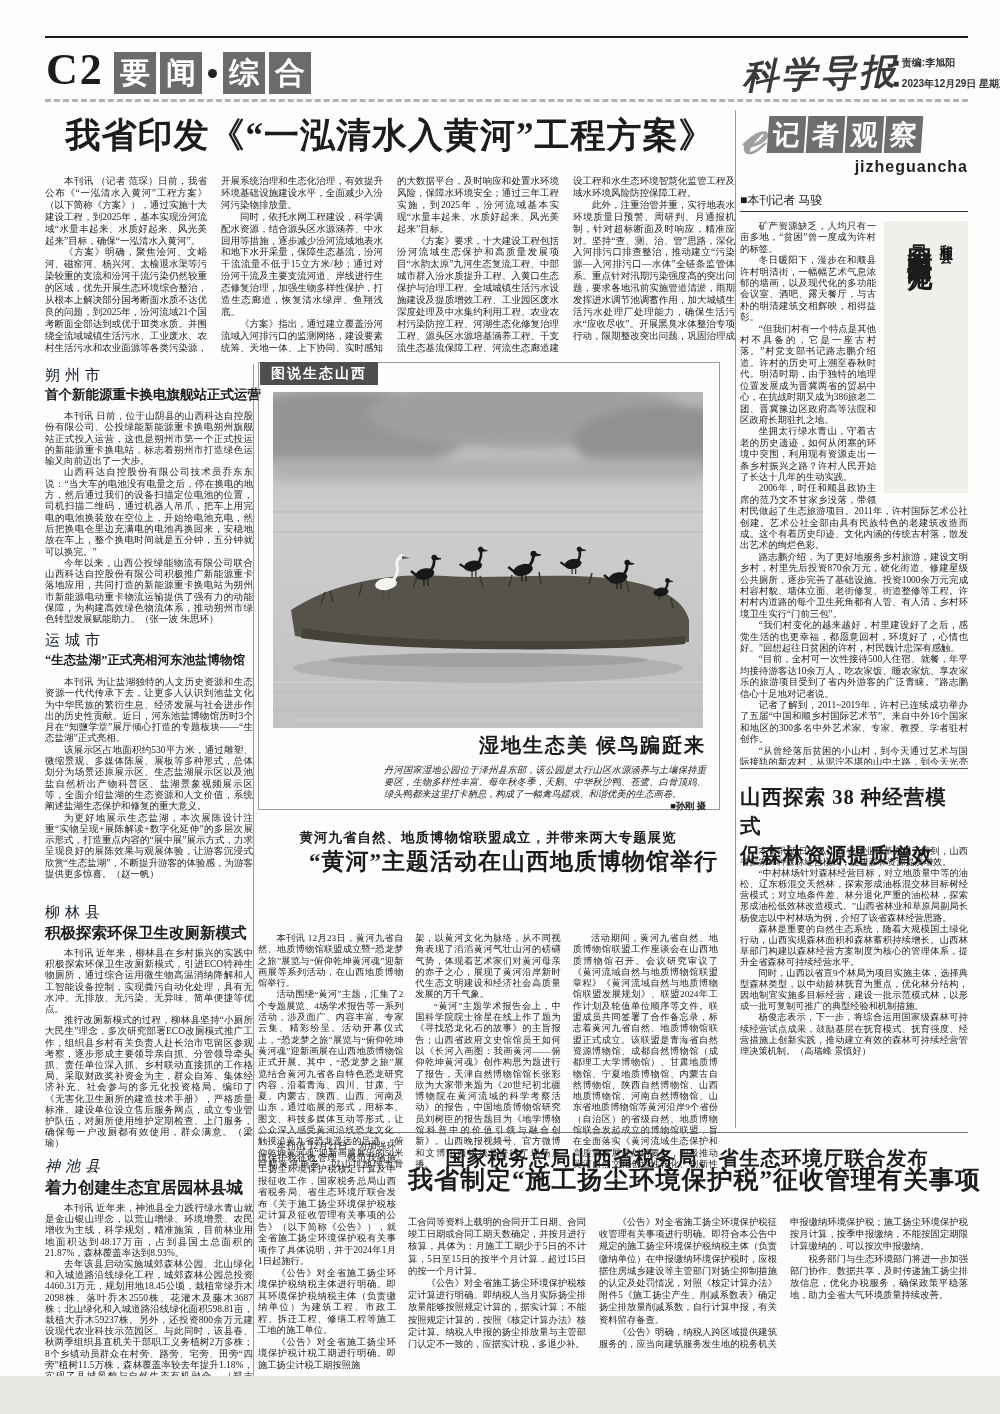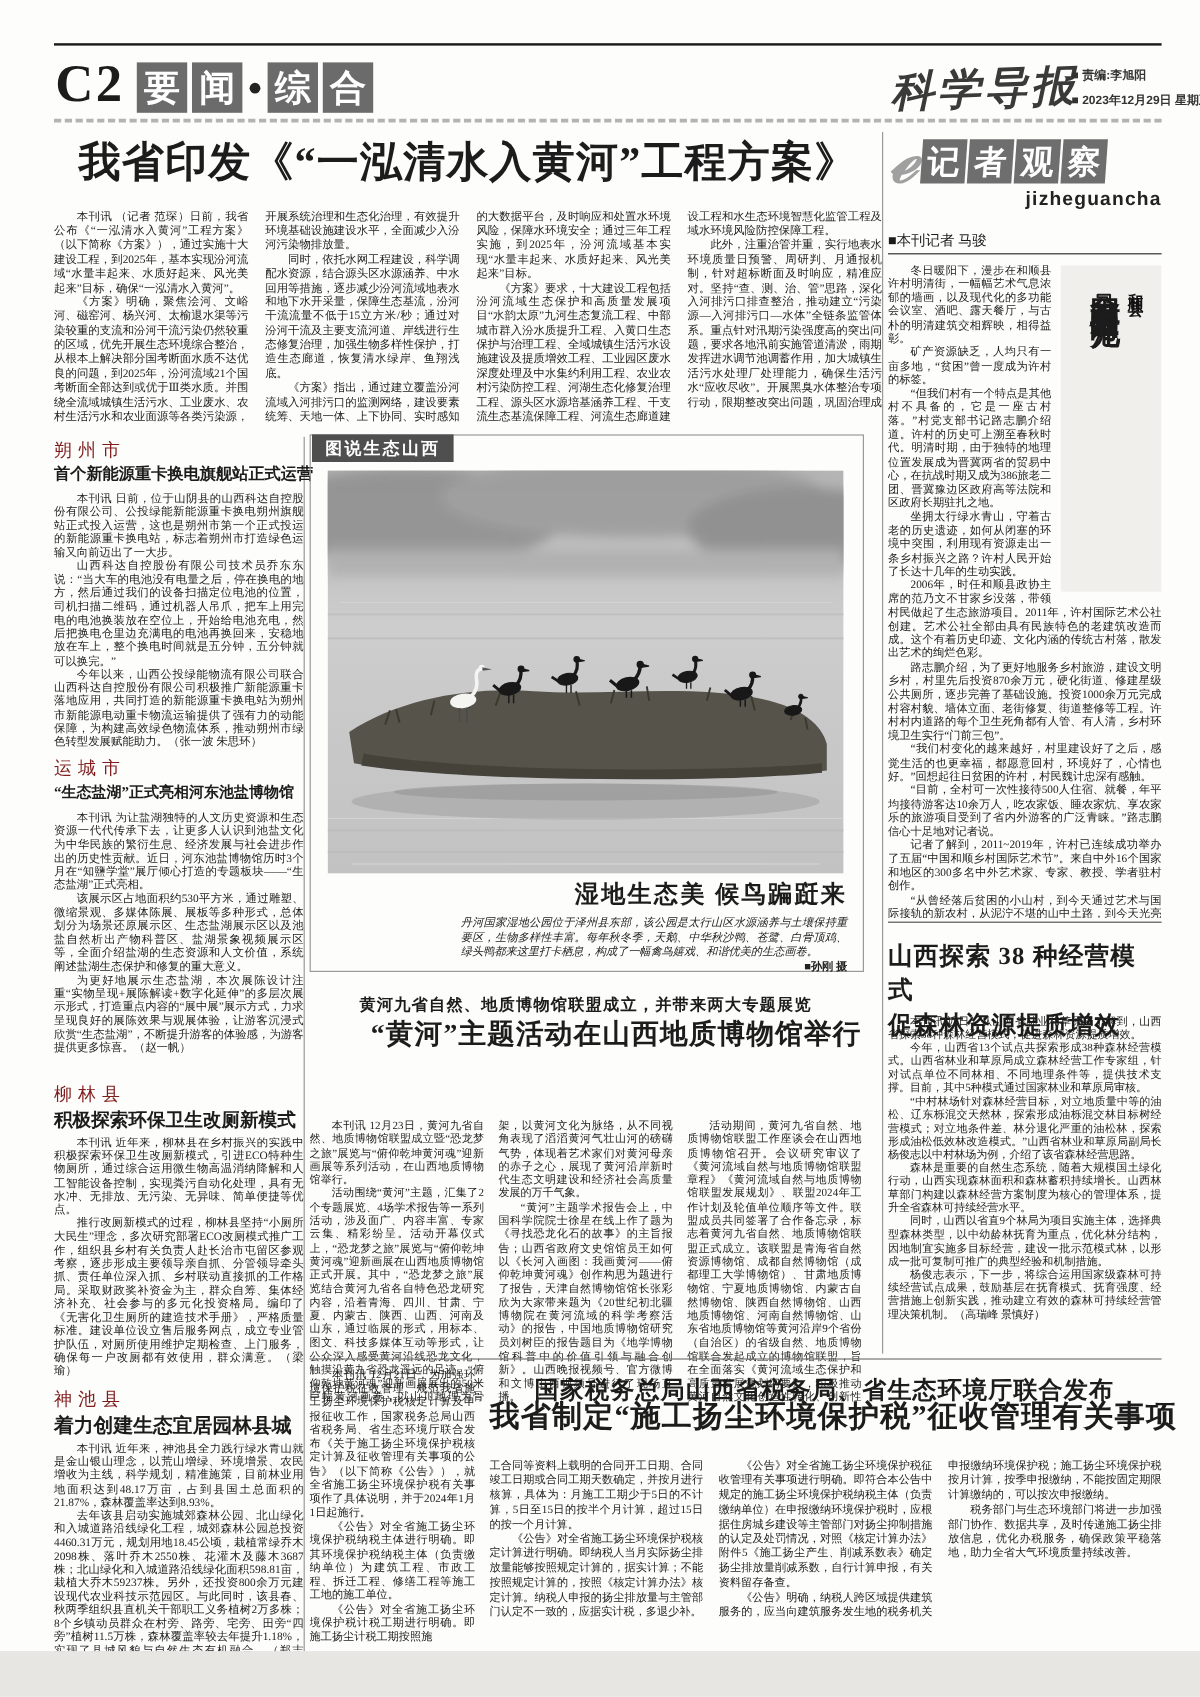--- a/index.html
+++ b/index.html
@@ -18,21 +18,21 @@
             font-family:"Liberation Sans","DejaVu Sans",sans-serif;}
   .secdot{width:9px;height:9px;border-radius:50%;background:#222;margin:0 2px;}
   .masthead{font-size:36px;font-weight:bold;font-style:italic;color:#3a3a3a;
             transform:rotate(-2deg);letter-spacing:3px;}
   .edline{font-size:10px;color:#333;font-family:"Liberation Sans","DejaVu Sans",sans-serif;
           font-weight:bold;margin-bottom:7px;white-space:nowrap;}
   .dotrule{border-top:3px dashed #b3b3b3;}
   
   .mainTitle{font-size:35px;font-weight:bold;text-align:center;letter-spacing:1px;white-space:nowrap;}
   .colbody{column-gap:14px;font-size:9.5px;line-height:11.9px;overflow:hidden;}
-  .regionLabel{font-size:15px;letter-spacing:5px;color:#7f1d1d;}
+  .regionLabel{font-size:15px;letter-spacing:5px;color:#0f172a;}
   .regionTitle{font-weight:bold;white-space:nowrap;}
   .regionBody{font-size:9.5px;line-height:11.3px;overflow:hidden;}
   
   .photobox{border:1px solid #999;}
   .phototab{background:#4f4f4f;color:#fff;font-weight:bold;font-size:14px;text-align:center;
             line-height:23px;letter-spacing:2px;font-family:"Liberation Sans","DejaVu Sans",sans-serif;}
   .capTitle{font-size:20px;font-weight:bold;text-align:right;letter-spacing:2px;}
   .capText{font-size:9.3px;font-style:italic;line-height:12px;text-align:justify;color:#222;}
   .capCredit{float:right;font-weight:bold;font-style:normal;}
   .kicker{text-align:center;font-weight:600;font-size:13.5px;letter-spacing:1px;white-space:nowrap;}
@@ -108,21 +108,21 @@
     <p>为更好地展示生态盐湖，本次展陈设计注重“实物呈现+展陈解读+数字化延伸”的多层次展示形式，打造重点内容的“展中展”展示方式，力求呈现良好的展陈效果与观展体验，让游客沉浸式欣赏“生态盐湖”，不断提升游客的体验感，为游客提供更多惊喜。（赵一帆）</p>
   </div>
 
   <div class="abs regionLabel" style="left:45px;top:903px;">柳林县</div>
   <div class="abs regionTitle" style="left:45px;top:923px;font-size:15.5px;">积极探索环保卫生改厕新模式</div>
   <div class="abs regionBody jtext" style="left:45px;top:948px;width:208px;height:201px;line-height:11.2px;">
     <p>本刊讯 近年来，柳林县在乡村振兴的实践中积极探索环保卫生改厕新模式，引进ECO特种生物厕所，通过综合运用微生物高温消纳降解和人工智能设备控制，实现粪污自动化处理，具有无水冲、无排放、无污染、无异味、简单便捷等优点。</p>
     <p>推行改厕新模式的过程，柳林县坚持“小厕所大民生”理念，多次研究部署ECO改厕模式推广工作，组织县乡村有关负责人赴长治市屯留区参观考察，逐步形成主要领导亲自抓、分管领导牵头抓、责任单位深入抓、乡村联动直接抓的工作格局。采取财政奖补资金为主，群众自筹、集体经济补充、社会参与的多元化投资格局。编印了《无害化卫生厕所的建造技术手册》，严格质量标准。建设单位设立售后服务网点，成立专业管护队伍，对厕所使用维护定期检查、上门服务，确保每一户改厕都有效使用，群众满意。（梁瑜）</p>
   </div>
 
-  <div class="abs regionLabel" style="left:45px;top:1157px;">神池县</div>
+  <div class="abs regionLabel" style="left:45px;top:1157px;font-style:italic;">神池县</div>
   <div class="abs regionTitle" style="left:45px;top:1177px;font-size:16.5px;">着力创建生态宜居园林县城</div>
   <div class="abs regionBody jtext" style="left:45px;top:1203px;width:208px;height:205px;line-height:11.2px;">
     <p>本刊讯 近年来，神池县全力践行绿水青山就是金山银山理念，以荒山增绿、环境增景、农民增收为主线，科学规划，精准施策，目前林业用地面积达到48.17万亩，占到县国土总面积的21.87%，森林覆盖率达到8.93%。</p>
     <p>去年该县启动实施城郊森林公园、北山绿化和入城道路沿线绿化工程，城郊森林公园总投资4460.31万元，规划用地18.45公顷，栽植常绿乔木2098株、落叶乔木2550株、花灌木及藤木3687株；北山绿化和入城道路沿线绿化面积598.81亩，栽植大乔木59237株。另外，还投资800余万元建设现代农业科技示范园区。与此同时，该县春、秋两季组织县直机关干部职工义务植树2万多株；8个乡镇动员群众在村旁、路旁、宅旁、田旁“四旁”植树11.5万株，森林覆盖率较去年提升1.18%，实现了县城风貌与自然生态有机融合。（郑志东）</p>
   </div>
 
   <div class="abs photobox" style="left:258px;top:362px;width:460px;height:446px;"></div>
   <div class="abs phototab" style="left:260px;top:362px;width:118px;height:23px;">图说生态山西</div>
   <svg class="abs" style="left:273px;top:392px;" width="430" height="336" viewBox="0 0 430 336">
     <defs>
@@ -240,41 +240,40 @@
     </span>
   </div>
   <div class="abs pinyin" style="left:740px;top:158px;width:228px;">jizheguancha</div>
   <div class="abs reporter" style="left:740px;top:192px;">■本刊记者 马骏</div>
   <div class="abs" style="left:740px;top:211px;width:228px;height:1px;background:#333;"></div>
   <div class="abs obsbody" style="left:740px;top:221px;width:228px;height:544px;">
     <div class="vpanel">
       <span class="vtitle">贫困村走出『国际范儿』</span>
       <span class="vcounty">和顺县</span>
     </div>
+    <p>矿产资源缺乏，人均只有一亩多地，“贫困”曾一度成为许村的标签。</p>
     <p>冬日暖阳下，漫步在和顺县许村明清街，一幅幅艺术气息浓郁的墙画，以及现代化的多功能会议室、酒吧、露天餐厅，与古朴的明清建筑交相辉映，相得益彰。</p>
-    <p>矿产资源缺乏，人均只有一亩多地，“贫困”曾一度成为许村的标签。</p>
     <p>“但我们村有一个特点是其他村不具备的，它是一座古村落。”村党支部书记路志鹏介绍道。许村的历史可上溯至春秋时代。明清时期，由于独特的地理位置发展成为晋冀两省的贸易中心，在抗战时期又成为386旅老二团、晋冀豫边区政府高等法院和区政府长期驻扎之地。</p>
     <p>坐拥太行绿水青山，守着古老的历史遗迹，如何从闭塞的环境中突围，利用现有资源走出一条乡村振兴之路？许村人民开始了长达十几年的生动实践。</p>
     <p>2006年，时任和顺县政协主席的范乃文不甘家乡没落，带领村民做起了生态旅游项目。2011年，许村国际艺术公社创建。艺术公社全部由具有民族特色的老建筑改造而成。这个有着历史印迹、文化内涵的传统古村落，散发出艺术的绚烂色彩。</p>
     <p>路志鹏介绍，为了更好地服务乡村旅游，建设文明乡村，村里先后投资870余万元，硬化街道、修建星级公共厕所，逐步完善了基础设施。投资1000余万元完成村容村貌、墙体立面、老街修复、街道整修等工程。许村村内道路的每个卫生死角都有人管、有人清，乡村环境卫生实行“门前三包”。</p>
     <p>“我们村变化的越来越好，村里建设好了之后，感觉生活的也更幸福，都愿意回村，环境好了，心情也好。”回想起往日贫困的许村，村民魏计忠深有感触。</p>
     <p>“目前，全村可一次性接待500人住宿、就餐，年平均接待游客达10余万人，吃农家饭、睡农家炕、享农家乐的旅游项目受到了省内外游客的广泛青睐。”路志鹏信心十足地对记者说。</p>
     <p>记者了解到，2011~2019年，许村已连续成功举办了五届“中国和顺乡村国际艺术节”。来自中外16个国家和地区的300多名中外艺术家、专家、教授、学者驻村创作。</p>
     <p>“从曾经落后贫困的小山村，到今天通过艺术与国际接轨的新农村，从泥泞不堪的山中土路，到今天光亮宽阔的康庄大道。”2020年11月许村被中央文明委授予全国文明村，率先成为全县基础设施完善、服务功能健全、旅游业态丰富的乡村旅游示范村。</p>
 
   </div>
   <div class="abs" style="left:740px;top:768px;width:228px;height:1px;background:#555;"></div>
 
   <div class="abs forestTitle" style="left:740px;top:783px;width:228px;">
     <div>山西探索 38 种经营模式</div>
     <div>促森林资源提质增效</div>
   </div>
   <div class="abs obsbody" style="left:740px;top:846px;width:228px;height:280px;font-size:9.2px;line-height:11.1px;">
     <p>本刊讯 近日，从山西省林业和草原局了解到，山西省探索38种森林经营模式，促进森林资源提质增效。</p>
-    <p>今年，山西省13个试点共探索形成38种森林经营模式。山西省林业和草原局成立森林经营工作专家组，针对试点单位不同林相、不同地理条件等，提供技术支撑。目前，其中5种模式通过国家林业和草原局审核。</p>
     <p>“中村林场针对森林经营目标，对立地质量中等的油松、辽东栎混交天然林，探索形成油栎混交林目标树经营模式；对立地条件差、林分退化严重的油松林，探索形成油松低效林改造模式。”山西省林业和草原局副局长杨俊志以中村林场为例，介绍了该省森林经营思路。</p>
     <p>森林是重要的自然生态系统，随着大规模国土绿化行动，山西实现森林面积和森林蓄积持续增长。山西林草部门构建以森林经营方案制度为核心的管理体系，提升全省森林可持续经营水平。</p>
     <p>同时，山西以省直9个林局为项目实施主体，选择典型森林类型，以中幼龄林抚育为重点，优化林分结构，因地制宜实施多目标经营，建设一批示范模式林，以形成一批可复制可推广的典型经验和机制措施。</p>
     <p>杨俊志表示，下一步，将综合运用国家级森林可持续经营试点成果，鼓励基层在抚育模式、抚育强度、经营措施上创新实践，推动建立有效的森林可持续经营管理决策机制。（高瑞峰 景慎好）</p>
   </div>
 
   <div class="abs jtext" style="left:258px;top:1141px;width:138px;height:266px;font-size:9.3px;line-height:11.5px;overflow:hidden;">
     <p>本刊讯 12月21日，为加强环境保护税征收管理、规范我省施工扬尘环境保护税核定计算及申报征收工作，国家税务总局山西省税务局、省生态环境厅联合发布《关于施工扬尘环境保护税核定计算及征收管理有关事项的公告》（以下简称《公告》），就全省施工扬尘环境保护税有关事项作了具体说明，并于2024年1月1日起施行。</p>
     <p>《公告》对全省施工扬尘环境保护税纳税主体进行明确。即其环境保护税纳税主体（负责缴纳单位）为建筑工程、市政工程、拆迁工程、修缮工程等施工工地的施工单位。</p>
     <p>《公告》对全省施工扬尘环境保护税计税工期进行明确。即施工扬尘计税工期按照施</p>

